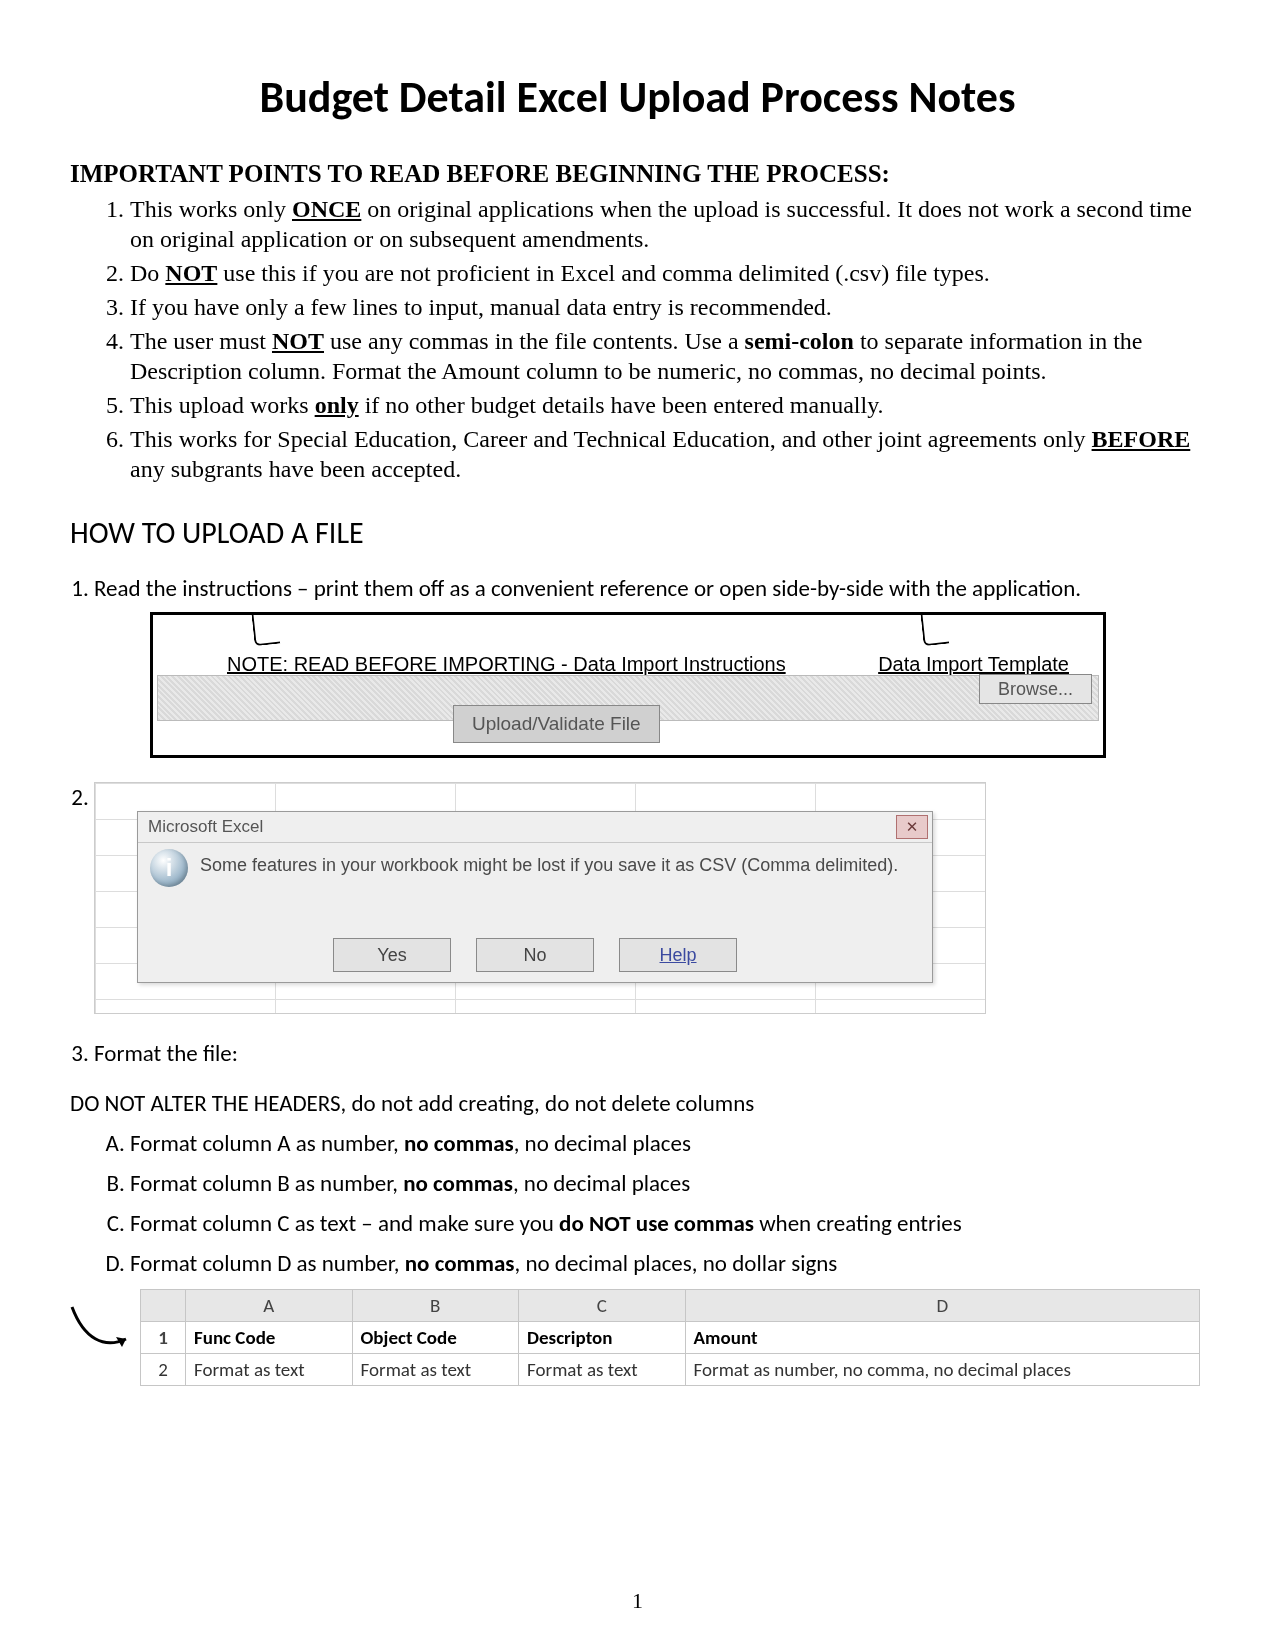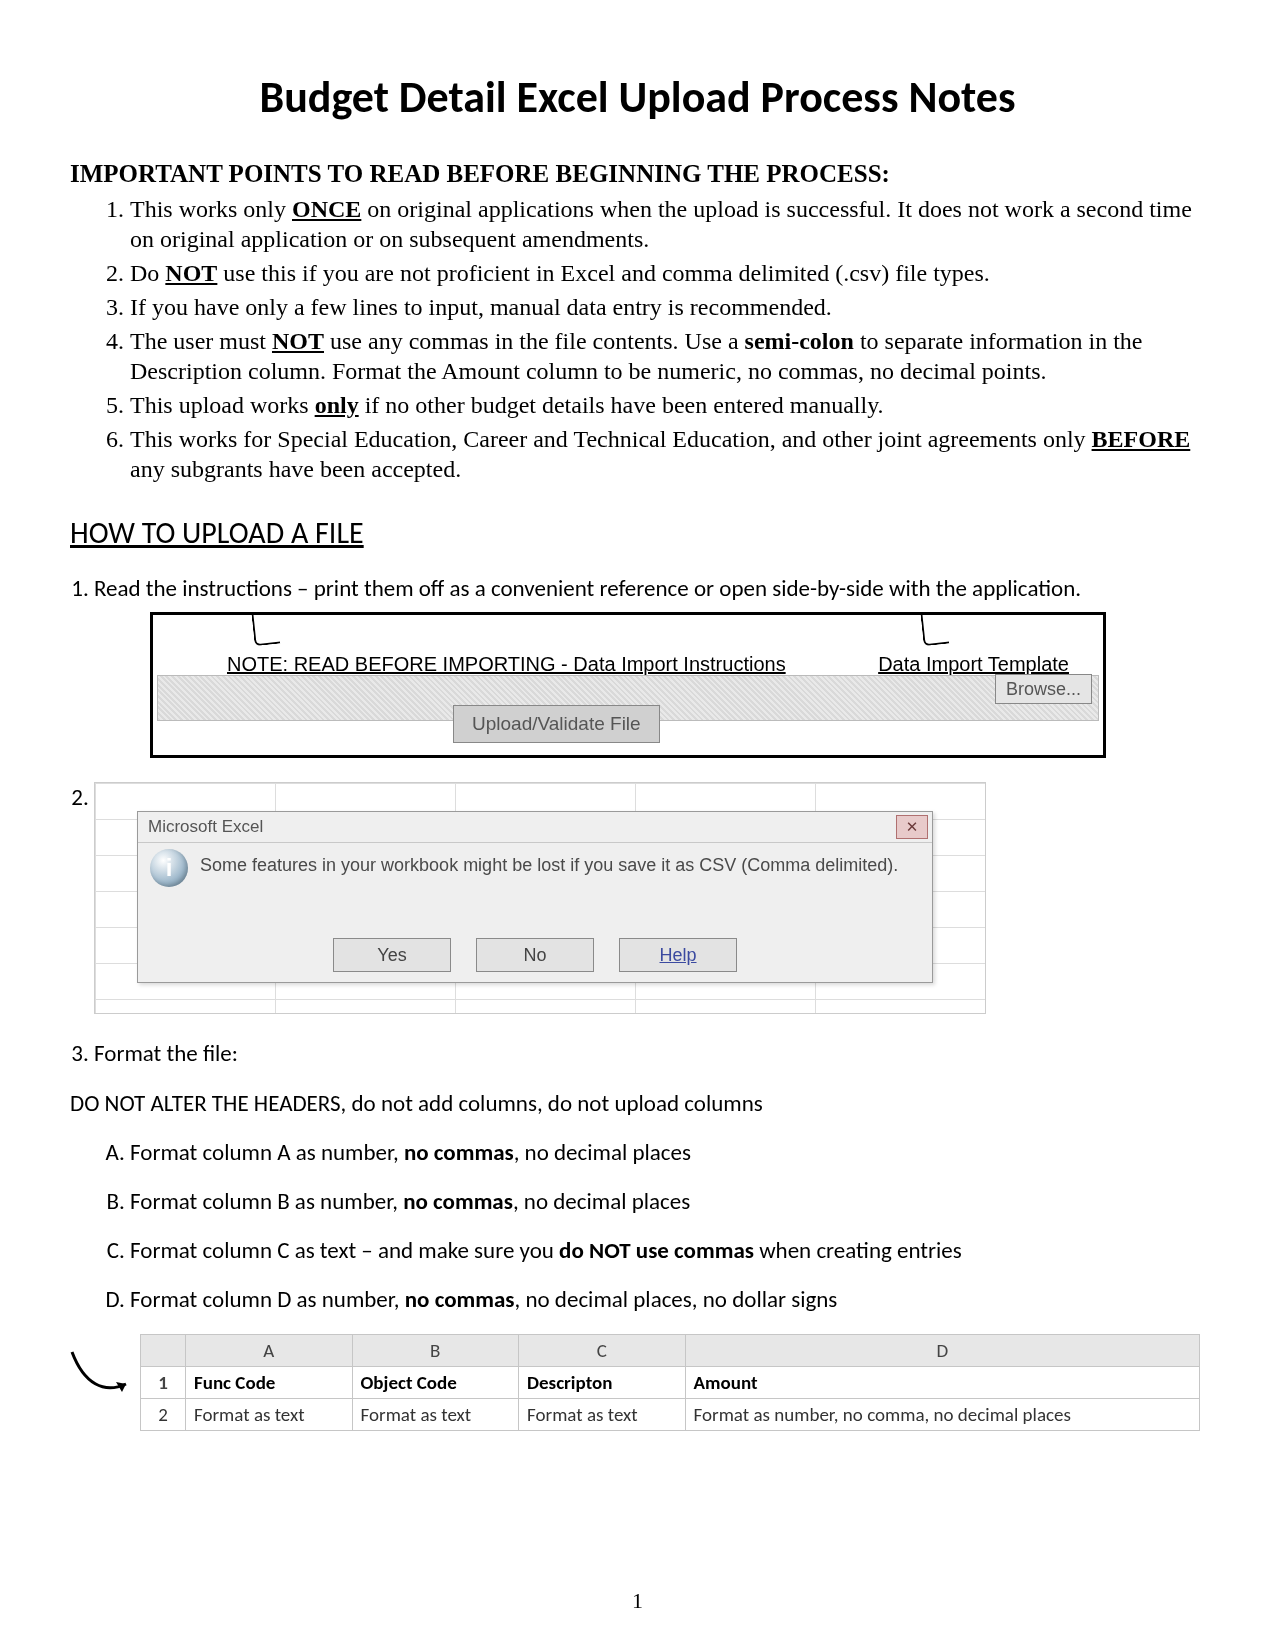--- a/index.html
+++ b/index.html
@@ -21,21 +21,21 @@
   .section-hdr{
     font-weight:bold;font-size:25px;margin-bottom:6px;
   }
   ol.important{list-style:decimal;margin:0 0 30px 60px;padding:0}
   ol.important>li{margin:4px 0;line-height:1.25}
   .ulbold{font-weight:bold;text-decoration:underline}
   .bold{font-weight:bold}
 
   .howto{
     font-family:Calibri,Arial,sans-serif;
-    font-size:30px;text-decoration:underline;
+    font-size:30px;
     margin-bottom:22px;
   }
   ol.steps{list-style:decimal;margin:0 0 0 24px;padding:0;
     font-family:Calibri,Arial,sans-serif;font-size:23px}
   ol.steps>li{margin-bottom:20px;line-height:1.35}
 
   
   .fig1{
     border:3px solid #000;margin:8px 0 24px 56px;
     width:950px;height:140px;position:relative;
@@ -46,21 +46,21 @@
   .fig1 .ln{color:#000;text-decoration:underline}
   .fig1 .ln1{position:absolute;left:0}
   .fig1 .ln2{position:absolute;right:14px}
   .fig1 .bar{
     position:absolute;top:60px;left:4px;right:4px;height:44px;
     background:repeating-linear-gradient(45deg,#d9d9d9 0 2px,#e9e9e9 2px 4px);
     border:1px solid #bbb;
   }
   .fig1 .browse{
     position:absolute;right:6px;top:-2px;height:28px;line-height:28px;
-    padding:0 10px;border:1px solid #888;background:#e5e5e5;color:#555;
+    padding:0 18px;border:1px solid #888;background:#e5e5e5;color:#555;
     font-family:Tahoma,Arial,sans-serif;font-size:18px;
   }
   .fig1 .upload{
     position:absolute;left:300px;bottom:12px;height:36px;line-height:36px;
     padding:0 18px;border:1px solid #888;background:#d0d0d0;color:#555;
     font-family:Tahoma,Arial,sans-serif;font-size:19px;
   }
   
   .fig1 .arrow-a,.fig1 .arrow-b{position:absolute;top:-2px;border:none}
   .fig1 .arrow-a{left:100px}
@@ -105,21 +105,21 @@
     box-shadow:inset -2px -2px 4px rgba(0,0,0,.2)
   }
   .fig2 .dlg .l1{margin-bottom:10px}
   .fig2 .dlg .btns{position:absolute;left:0;right:0;bottom:10px;text-align:center}
   .fig2 .dlg .btn{
     display:inline-block;min-width:80px;padding:4px 18px;margin:0 10px;
     border:1px solid #8a8a8a;background:#e3e3e3;color:#444
   }
   .fig2 .dlg .btn.link{text-decoration:underline;color:#3b4aa0}
   .sublist{list-style:upper-alpha;margin:6px 0 10px 60px;padding:0}
-  .sublist>li{margin:21px 0}
+  .sublist>li{margin:12px 0}
   .pre-sub{margin:6px 0 2px 0}
 
   
   .fig3wrap{position:relative;margin-left:0}
   .fig3arrow{
     position:absolute;left:-6px;top:10px;width:70px;height:60px;
   }
   .fig3arrow svg{width:70px;height:60px}
   .fig3{
     margin-left:70px;width:1060px;border:1px solid #b8b8b8;
@@ -204,21 +204,21 @@
         </div>
       </div>
     </div>
   </li>
 
   <li>
     <span>Format the file:</span>
   </li>
 </ol>
 
-<div class="pre-sub" style="font-family:Calibri,Arial,sans-serif;font-size:23px">DO NOT ALTER THE HEADERS, do not add columns, do not upload columns</div>
+<div class="pre-sub" style="font-family:Calibri,Arial,sans-serif;font-size:23px">DO NOT ALTER THE HEADERS, do not add creating, do not delete columns</div>
 <ol class="sublist" style="font-family:Calibri,Arial,sans-serif;font-size:23px">
   <li><span>Format column A as number, </span><span class="bold">no commas</span><span>, no decimal places</span></li>
   <li><span>Format column B as number, </span><span class="bold">no commas</span><span>, no decimal places</span></li>
   <li><span>Format column C as text – and make sure you </span><span class="bold">do NOT use commas</span><span> when creating entries</span></li>
   <li><span>Format column D as number, </span><span class="bold">no commas</span><span>, no decimal places, no dollar signs</span></li>
 </ol>
 
 <div class="fig3wrap">
   <div class="fig3arrow">
     <svg viewBox="0 0 70 60">

